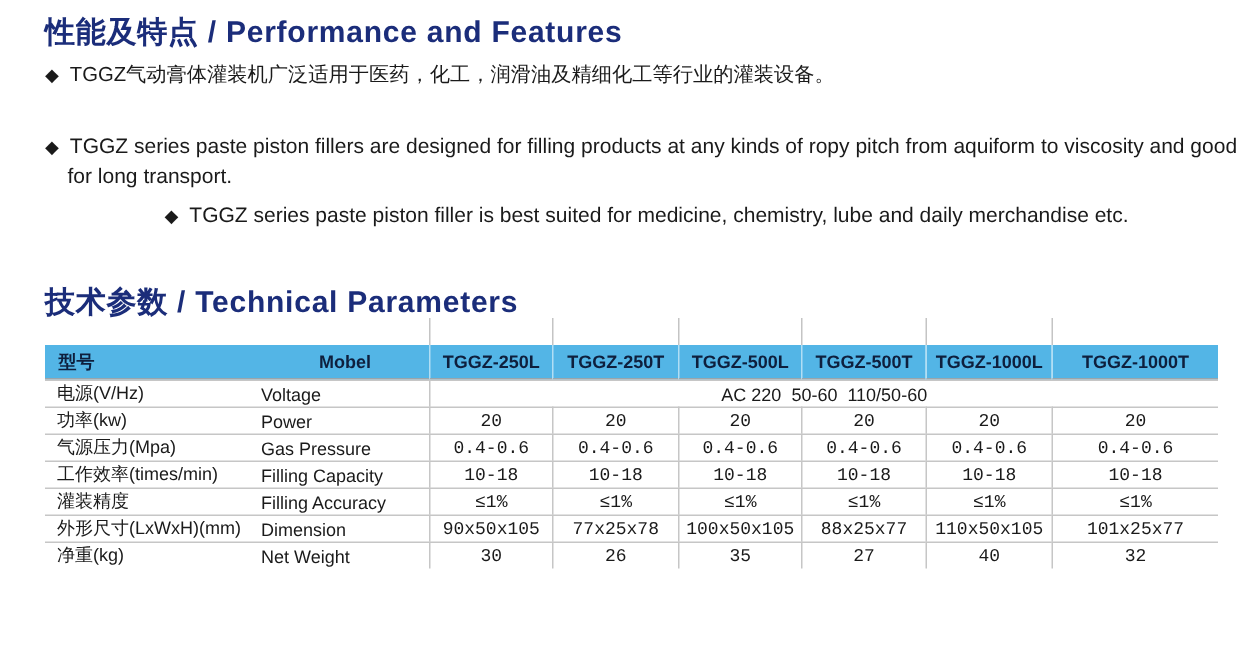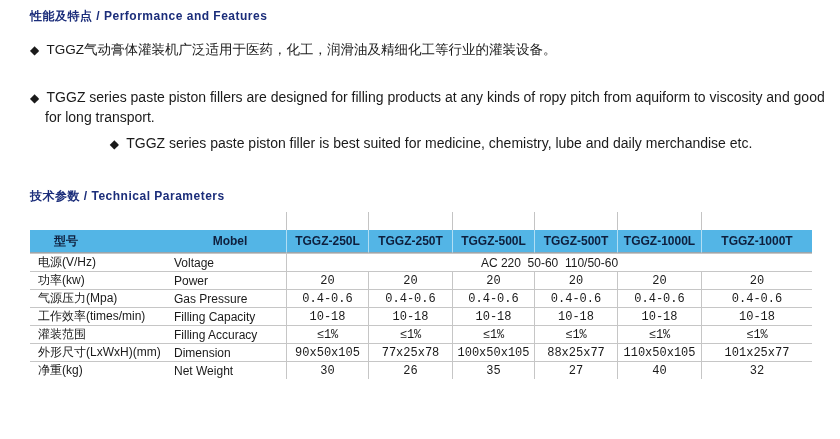--- a/index.html
+++ b/index.html
@@ -10,21 +10,21 @@
     --tick:#c4c4c4;
     --body-text:#1a1a1a;
   }
   *{margin:0;padding:0;box-sizing:border-box;}
   html,body{width:840px;height:439px;background:#ffffff;overflow:hidden;
     font-family:"Liberation Sans", sans-serif;color:var(--body-text);}
   .page{position:relative;width:840px;height:439px;background:#fff;}
 
   .section-title{
     position:absolute;left:30px;
-    font-size:12px;font-weight:bold;color:var(--navy);letter-spacing:.5px;
+    font-size:20px;font-weight:bold;color:var(--navy);letter-spacing:.5px;
     white-space:nowrap;
   }
   #features-title{top:8px;}
   #parameters-title{top:188px;}
 
   ul.bullets{position:absolute;left:30px;right:8px;list-style:none;}
   #cn-bullets{top:41px;}
   #en-bullets{top:88px;}
   ul.bullets li{
     padding-left:15px;text-indent:-15px;
@@ -40,21 +40,21 @@
     font-size:12px;color:var(--body-text);
   }
   tr.ticks td{height:18px;border:none;}
   tr.ticks td.tick{border-left:1px solid var(--tick);}
 
   tr.head th{
     height:23px;background:var(--header-bg);color:var(--header-text);
     font-size:12px;font-weight:bold;vertical-align:middle;
     border-bottom:1px solid #9aa5ab;white-space:nowrap;
   }
-  tr.head th.lbl-cn{text-align:left;padding-left:24px;}
+  tr.head th.lbl-cn{text-align:left;padding-left:9px;}
   tr.head th.lbl-en{text-align:center;padding-left:4px;}
   tr.head th.val{border-left:1px solid rgba(255,255,255,.55);}
 
   tr.data td{
     height:16px;vertical-align:middle;text-align:center;
     border-top:1px solid var(--grid);white-space:nowrap;
   }
   tr.data:first-of-type td{border-top:none;}
   tr.data td.lbl-cn{text-align:left;padding-left:8px;}
   tr.data td.lbl-en{text-align:left;padding-left:4px;}
@@ -139,21 +139,21 @@
           <td class="lbl-cn">工作效率(times/min)</td>
           <td class="lbl-en">Filling Capacity</td>
           <td class="val">10-18</td>
           <td class="val">10-18</td>
           <td class="val">10-18</td>
           <td class="val">10-18</td>
           <td class="val">10-18</td>
           <td class="val">10-18</td>
         </tr>
         <tr class="data">
-          <td class="lbl-cn">灌装范围</td>
+          <td class="lbl-cn">灌装精度</td>
           <td class="lbl-en">Filling Accuracy</td>
           <td class="val">≤1%</td>
           <td class="val">≤1%</td>
           <td class="val">≤1%</td>
           <td class="val">≤1%</td>
           <td class="val">≤1%</td>
           <td class="val">≤1%</td>
         </tr>
         <tr class="data">
           <td class="lbl-cn">外形尺寸(LxWxH)(mm)</td>

